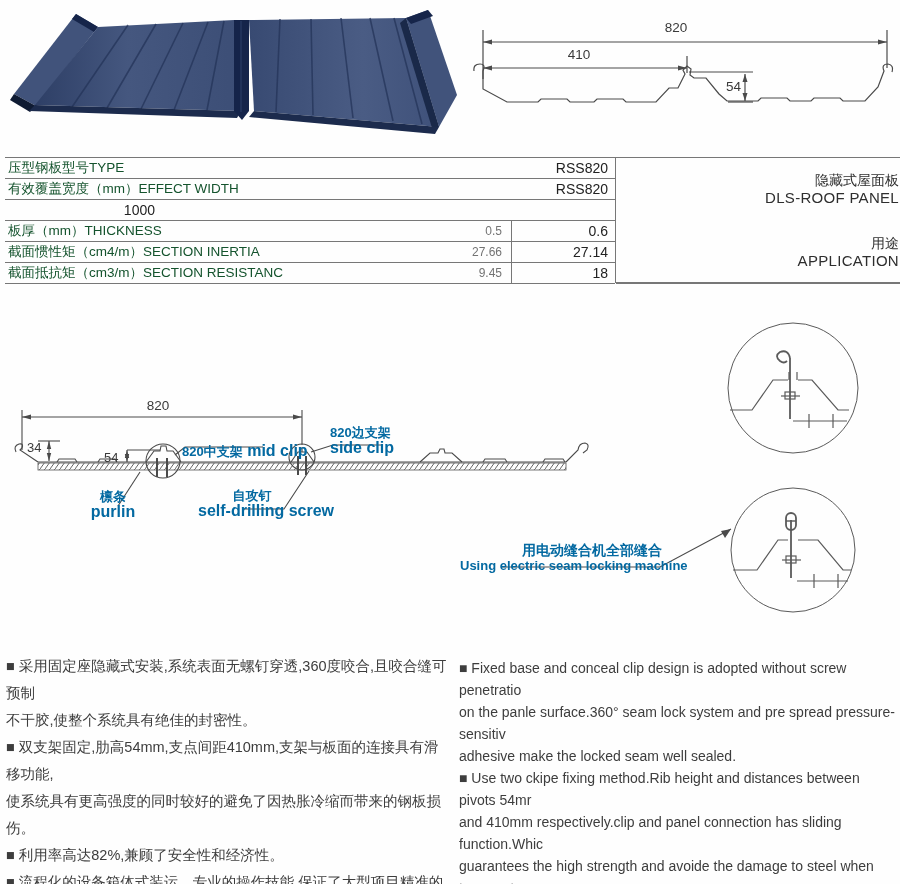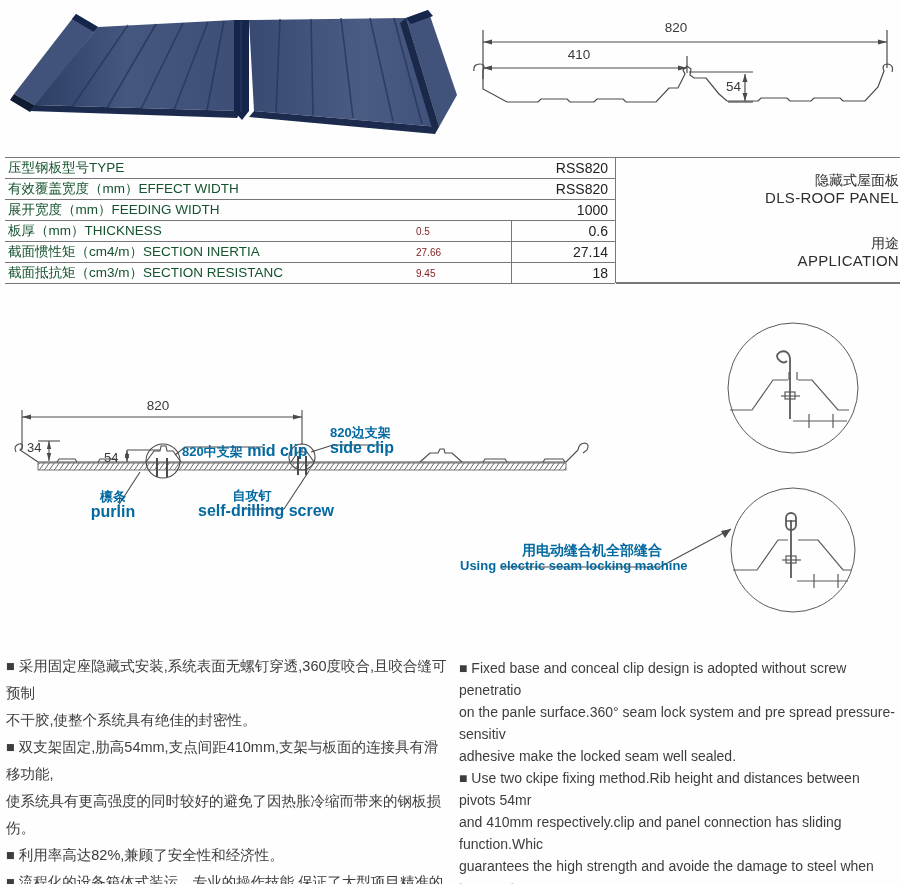--- a/index.html
+++ b/index.html
@@ -9,21 +9,21 @@
     font-family:"Liberation Sans","DejaVu Sans",sans-serif;
     color:#333;
     padding-left:13px;
   }
   .abs{position:absolute;}
   
   #spec-left{position:absolute;left:5px;top:157px;width:610px;border-top:1px solid #777;}
   .trow{height:20px;border-bottom:1px solid #777;display:flex;align-items:center;}
   .trow .lbl{flex:1;font-size:13.5px;color:#14532d;padding-left:3px;white-space:nowrap;}
   .trow .v1{width:150px;text-align:right;padding-right:7px;font-size:14px;color:#222;}
-  .trow .va{width:86px;text-align:left;padding-right:9px;font-size:10px;color:#7f1d1d;}
+  .trow .va{width:86px;text-align:right;padding-right:9px;font-size:12px;color:#737373;}
   .trow .vb{width:96px;height:100%;text-align:right;padding-right:7px;font-size:14px;color:#222;
             border-left:1px solid #777;display:flex;align-items:center;justify-content:flex-end;}
   #spec-right{position:absolute;left:615px;top:157px;width:285px;height:126px;
               border-top:1px solid #777;border-left:1px solid #777;border-bottom:1px solid #777;
               box-sizing:border-box;}
   .rcell{height:63px;display:flex;flex-direction:column;justify-content:center;
          align-items:flex-end;padding-right:1px;box-sizing:border-box;}
   .rcell.first{border-bottom:1px solid #777;}
   .rcell .zh{font-size:14px;color:#2e2e2e;line-height:17px;}
   .rcell .en{font-size:15px;color:#2e2e2e;line-height:18px;letter-spacing:.3px;}
@@ -216,21 +216,20 @@
   <div id="spec-left">
     <div class="trow">
       <span class="lbl">压型钢板型号TYPE</span>
       <span class="v1">RSS820</span>
     </div>
     <div class="trow">
       <span class="lbl">有效覆盖宽度（mm）EFFECT WIDTH</span>
       <span class="v1">RSS820</span>
     </div>
     <div class="trow">
-      <span class="lbl">展开宽度（mm）FEEDING WIDTH</span>
       <span class="v1">1000</span>
     </div>
     <div class="trow">
       <span class="lbl">板厚（mm）THICKNESS</span>
       <span class="va">0.5</span>
       <span class="vb">0.6</span>
     </div>
     <div class="trow">
       <span class="lbl">截面惯性矩（cm4/m）SECTION INERTIA</span>
       <span class="va">27.66</span>

